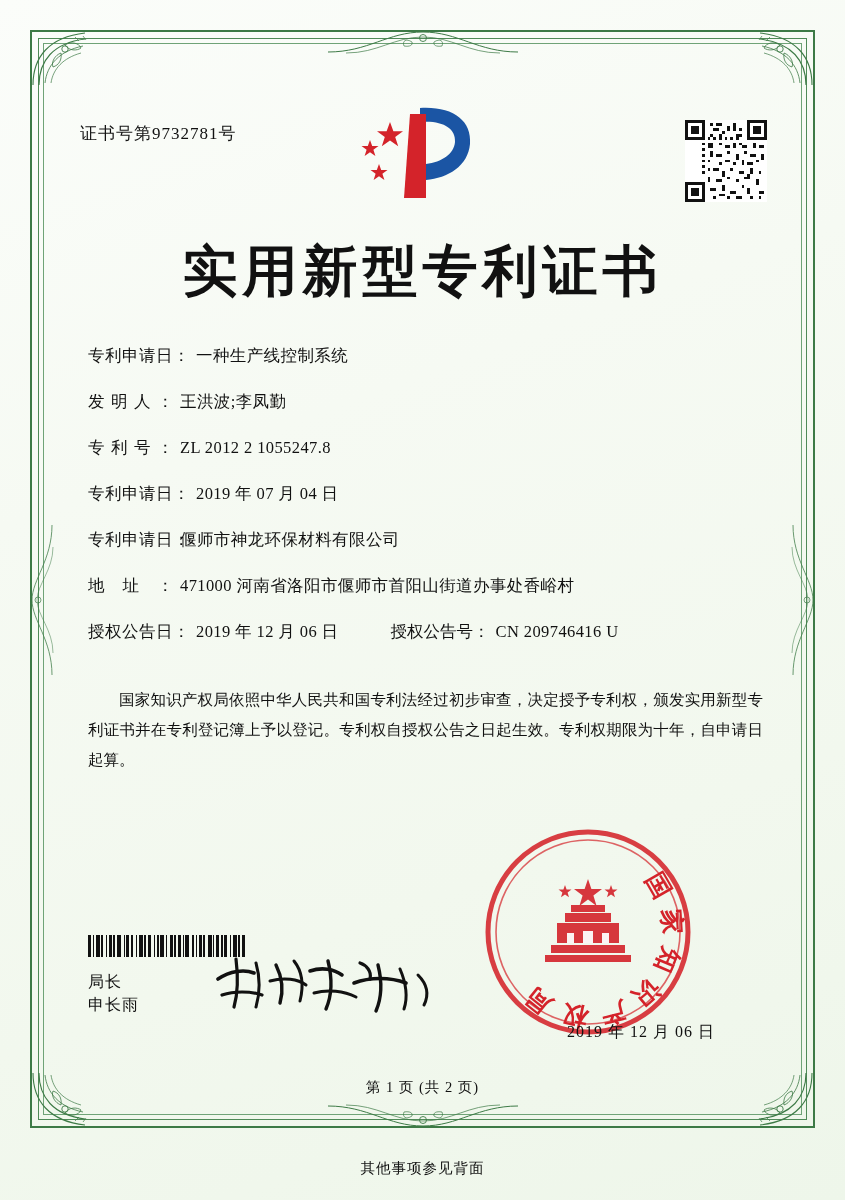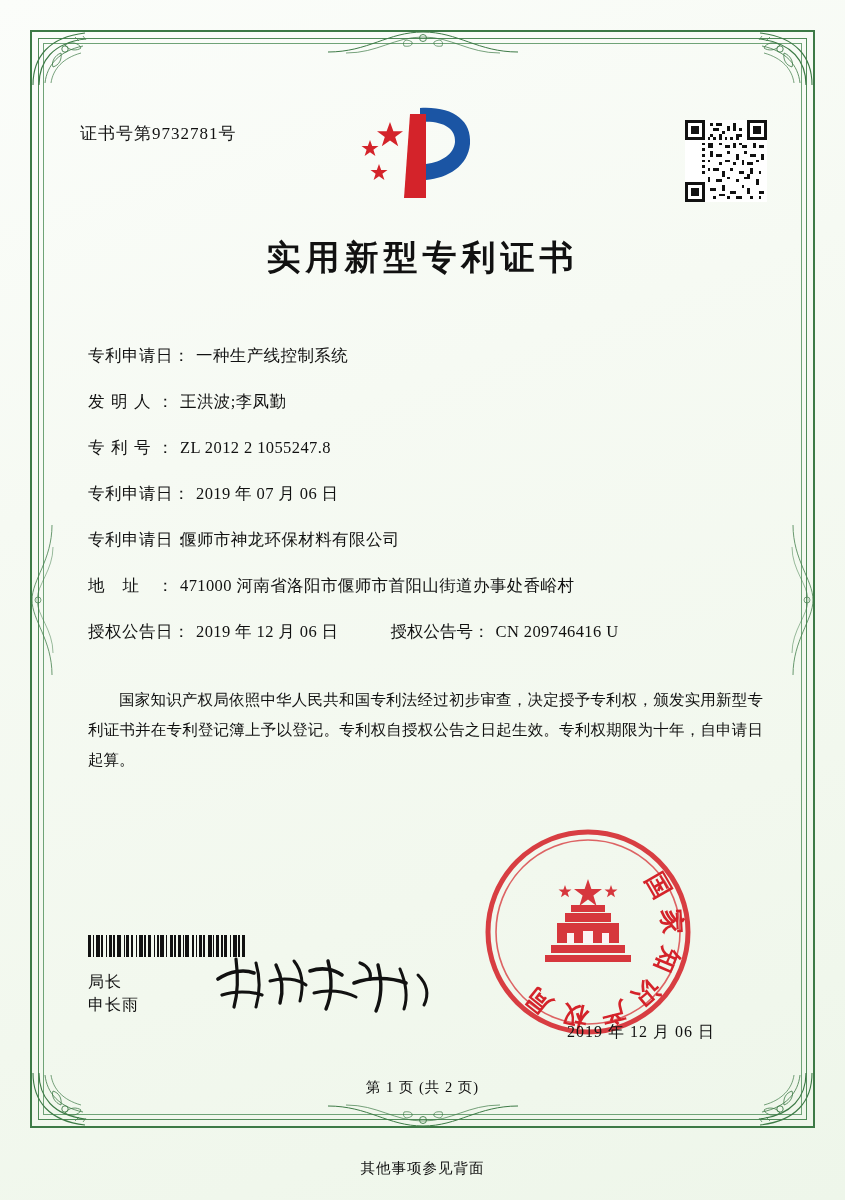--- a/index.html
+++ b/index.html
@@ -120,21 +120,21 @@
     height: 82px;
   }
   .qr svg { display: block; width: 100%; height: 100%; }
 
   .title {
     position: absolute;
     top: 175px;
     left: 0;
     right: 0;
     text-align: center;
-    font-size: 34px;
+    font-size: 55px;
     font-weight: bold;
     letter-spacing: 5px;
     color: #111;
     font-family: "DejaVu Serif", "Liberation Serif", serif;
   }
 
   .fields {
     position: absolute;
     top: 285px;
     left: 28px;
@@ -478,21 +478,21 @@
         <span class="val">王洪波;李凤勤</span>
       </div>
 
       <div class="field">
         <span class="lbl spread">专利号：</span>
         <span class="val">ZL 2012 2 1055247.8</span>
       </div>
 
       <div class="field">
         <span class="lbl">专利申请日：</span>
-        <span class="val">2019 年 07 月 06 日</span>
+        <span class="val">2019 年 07 月 04 日</span>
       </div>
 
       <div class="field">
         <span class="lbl spread">专利申请日：</span>
         <span class="val">偃师市神龙环保材料有限公司</span>
       </div>
 
       <div class="field">
         <span class="lbl spread">地址：</span>
         <span class="val">471000 河南省洛阳市偃师市首阳山街道办事处香峪村</span>

